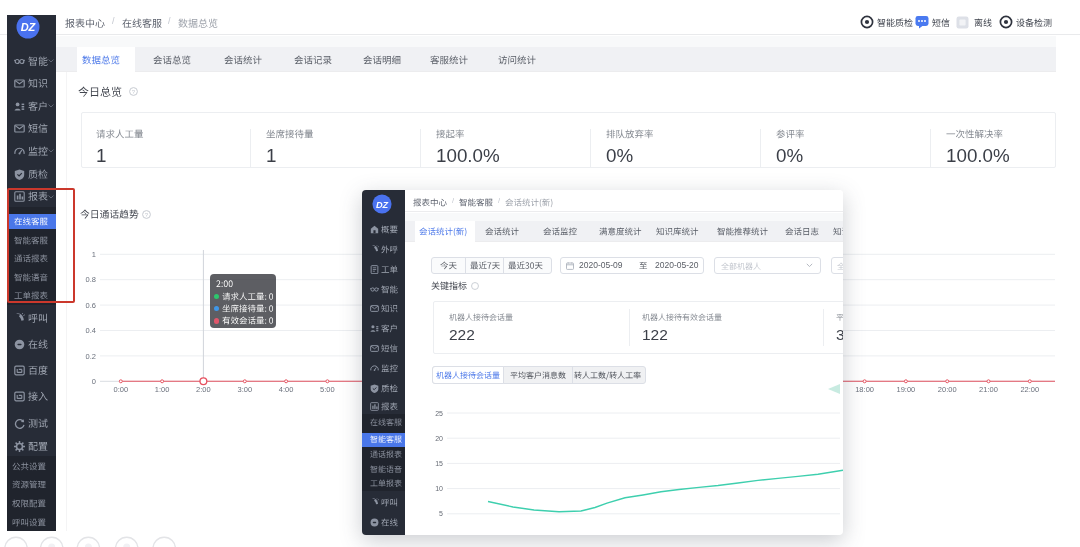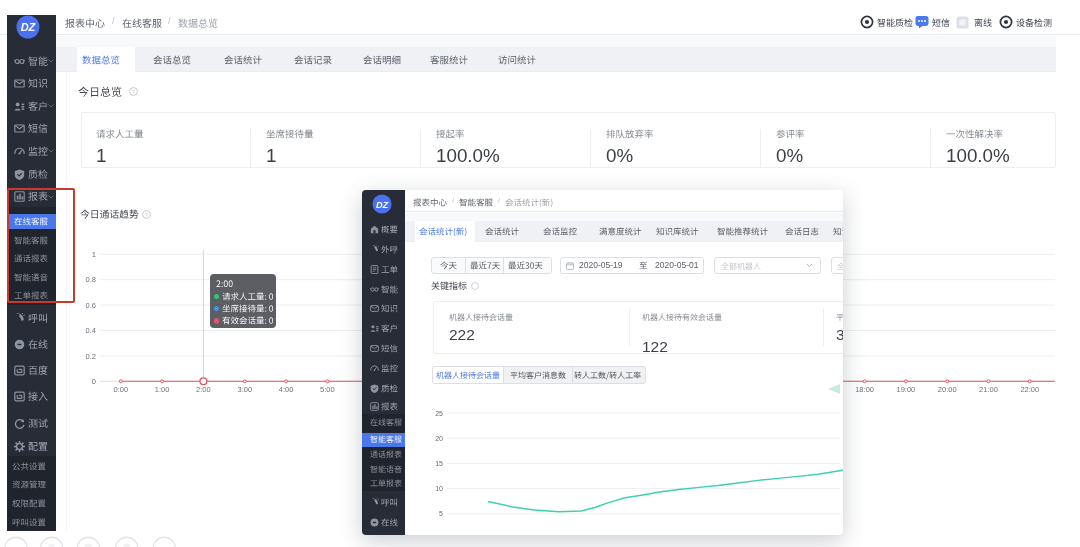--- a/index.html
+++ b/index.html
@@ -997,27 +997,27 @@
           <use href="#g85" transform="translate(21.72,7.65) scale(0.008500,-0.008500)"></use>
           <use href="#g100" transform="translate(26.44,7.65) scale(0.008500,-0.008500)"></use>
         </svg>
       </div>
       <div style="position:absolute;left:198px;top:67px;width:144px;height:17px;background:#fff;border:1px solid #dcdfe6;border-radius:3px"></div>
       <svg style="position:absolute;left:204px;top:71.5px" width="8" height="8" viewBox="0 0 8 8">
         <rect x="0.5" y="1" width="7" height="6.4" rx="0.8" fill="none" stroke="#aeb3bd" stroke-width="0.9"></rect>
         <path d="M0.5 2.8 L7.5 2.8" stroke="#aeb3bd" stroke-width="0.9"></path>
         <path d="M2.2 0.4 L2.2 1.6 M5.8 0.4 L5.8 1.6" stroke="#aeb3bd" stroke-width="0.9"></path>
       </svg>
-      <div style="position:absolute;left:217.0px;top:70.8px;font:400 8.5px 'Liberation Sans',sans-serif;color:#5a5e66;line-height:8.5px;letter-spacing:0.0px;white-space:nowrap">2020-05-19</div>
+      <div style="position:absolute;left:217.0px;top:70.8px;font:400 8.5px 'Liberation Sans',sans-serif;color:#5a5e66;line-height:8.5px;letter-spacing:0.0px;white-space:nowrap">2020-05-09</div>
       <div style="position:absolute;left:277.0px;top:71.2px;">
         <svg width="8.5" height="10.2" viewBox="0 0 8.5 10.2" style="overflow:visible;display:block" fill="#5a5e66">
           <use href="#g105" transform="translate(0.00,7.65) scale(0.008500,-0.008500)"></use>
         </svg>
       </div>
-      <div style="position:absolute;left:293.0px;top:70.8px;font:400 8.5px 'Liberation Sans',sans-serif;color:#5a5e66;line-height:8.5px;letter-spacing:0.0px;white-space:nowrap">2020-05-01</div>
+      <div style="position:absolute;left:293.0px;top:70.8px;font:400 8.5px 'Liberation Sans',sans-serif;color:#5a5e66;line-height:8.5px;letter-spacing:0.0px;white-space:nowrap">2020-05-20</div>
       <div style="position:absolute;left:352px;top:67px;width:107px;height:17px;background:#fff;border:1px solid #dcdfe6;border-radius:3px"></div>
       <div style="position:absolute;left:359.0px;top:71.5px;">
         <svg width="40.0" height="9.6" viewBox="0 0 40.0 9.6" style="overflow:visible;display:block" fill="#c0c4cc">
           <use href="#g106" transform="translate(0.00,7.20) scale(0.008000,-0.008000)"></use>
           <use href="#g107" transform="translate(8.00,7.20) scale(0.008000,-0.008000)"></use>
           <use href="#g108" transform="translate(16.00,7.20) scale(0.008000,-0.008000)"></use>
           <use href="#g109" transform="translate(24.00,7.20) scale(0.008000,-0.008000)"></use>
           <use href="#g63" transform="translate(32.00,7.20) scale(0.008000,-0.008000)"></use>
         </svg>
       </div>
@@ -1065,21 +1065,21 @@
           <use href="#g63" transform="translate(16.00,7.20) scale(0.008000,-0.008000)"></use>
           <use href="#g37" transform="translate(24.00,7.20) scale(0.008000,-0.008000)"></use>
           <use href="#g67" transform="translate(32.00,7.20) scale(0.008000,-0.008000)"></use>
           <use href="#g86" transform="translate(40.00,7.20) scale(0.008000,-0.008000)"></use>
           <use href="#g87" transform="translate(48.00,7.20) scale(0.008000,-0.008000)"></use>
           <use href="#g50" transform="translate(56.00,7.20) scale(0.008000,-0.008000)"></use>
           <use href="#g28" transform="translate(64.00,7.20) scale(0.008000,-0.008000)"></use>
           <use href="#g64" transform="translate(72.00,7.20) scale(0.008000,-0.008000)"></use>
         </svg>
       </div>
-      <div style="position:absolute;left:280.0px;top:149px;font:400 15.5px 'Liberation Sans',sans-serif;color:#3b3f48;line-height:15.5px;letter-spacing:0.0px;white-space:nowrap">122</div>
+      <div style="position:absolute;left:280.0px;top:137.0px;font:400 15.5px 'Liberation Sans',sans-serif;color:#3b3f48;line-height:15.5px;letter-spacing:0.0px;white-space:nowrap">122</div>
       <div style="position:absolute;left:474.0px;top:122.9px;">
         <svg width="16.0" height="9.6" viewBox="0 0 16.0 9.6" style="overflow:visible;display:block" fill="#82878f">
           <use href="#g114" transform="translate(0.00,7.20) scale(0.008000,-0.008000)"></use>
           <use href="#g115" transform="translate(8.00,7.20) scale(0.008000,-0.008000)"></use>
         </svg>
       </div>
       <div style="position:absolute;left:474.0px;top:137.0px;font:400 15.5px 'Liberation Sans',sans-serif;color:#3b3f48;line-height:15.5px;letter-spacing:0.0px;white-space:nowrap">3</div>
       <div style="position:absolute;left:70px;top:176px;width:214px;height:18px;background:#f0f1f3;border:1px solid #dcdfe6;border-radius:3px"></div>
       <div style="position:absolute;left:70px;top:176px;width:72px;height:18px;background:#fff;border:1px solid #dcdfe6;border-radius:3px 0 0 3px"></div>
       <div style="position:absolute;left:210px;top:176px;width:1px;height:18px;background:#dcdfe6"></div>

